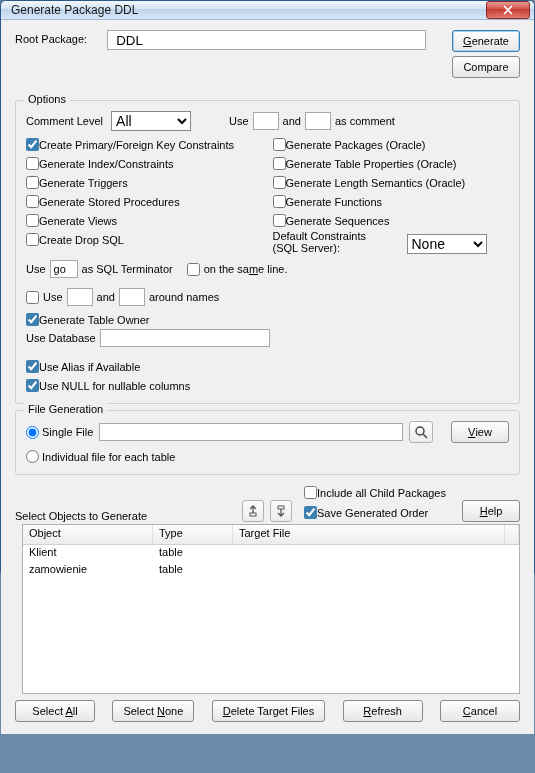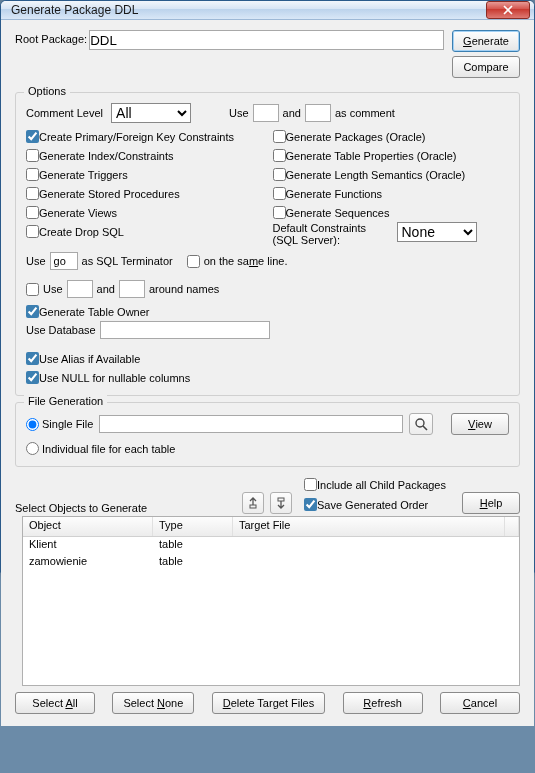--- a/index.html
+++ b/index.html
@@ -52,29 +52,29 @@
   .content {
     flex: 1;
     padding: 10px 14px 10px 14px;
     display: flex;
     flex-direction: column;
     background: #f0f0f0;
   }
   .top-row {
     display: flex;
     align-items: flex-start;
-    gap: 2px;
-    margin-bottom: 8px;
+    gap: 20px;
+    margin-bottom: 16px;
   }
   .root-label { padding-top: 3px; }
   .root-input {
     flex: 1;
     height: 20px;
     border: 1px solid #a8a8a8;
-    padding: 1px 0;
+    padding: 1px 8px;
     background: #fff;
   }
   .btn-col {
     display: flex;
     flex-direction: column;
     gap: 4px;
     margin-left: 6px;
   }
   .btn {
     height: 22px;
@@ -294,21 +294,21 @@
               <span>Generate Length Semantics (Oracle)</span>
             </label>
           <label class="chk-row">
               <input type="checkbox" style="">
               <span>Generate Functions</span>
             </label>
           <label class="chk-row">
               <input type="checkbox" style="">
               <span>Generate Sequences</span>
             </label>
-          <div class="chk-row" style="height:auto;align-items:flex-start;gap:14px">
+          <div class="chk-row" style="height:auto;align-items:flex-end;gap:24px">
             <span style="width:110px">Default Constraints (SQL Server):</span>
             <select class="combo" style="width:80px"><option>None</option></select>
           </div>
         </div>
       </div>
 
       <div class="row" style="margin-top:6px">
         <span>Use</span>
         <input class="tinput md" type="text" value="go" style="">
         <span>as SQL Terminator</span>

